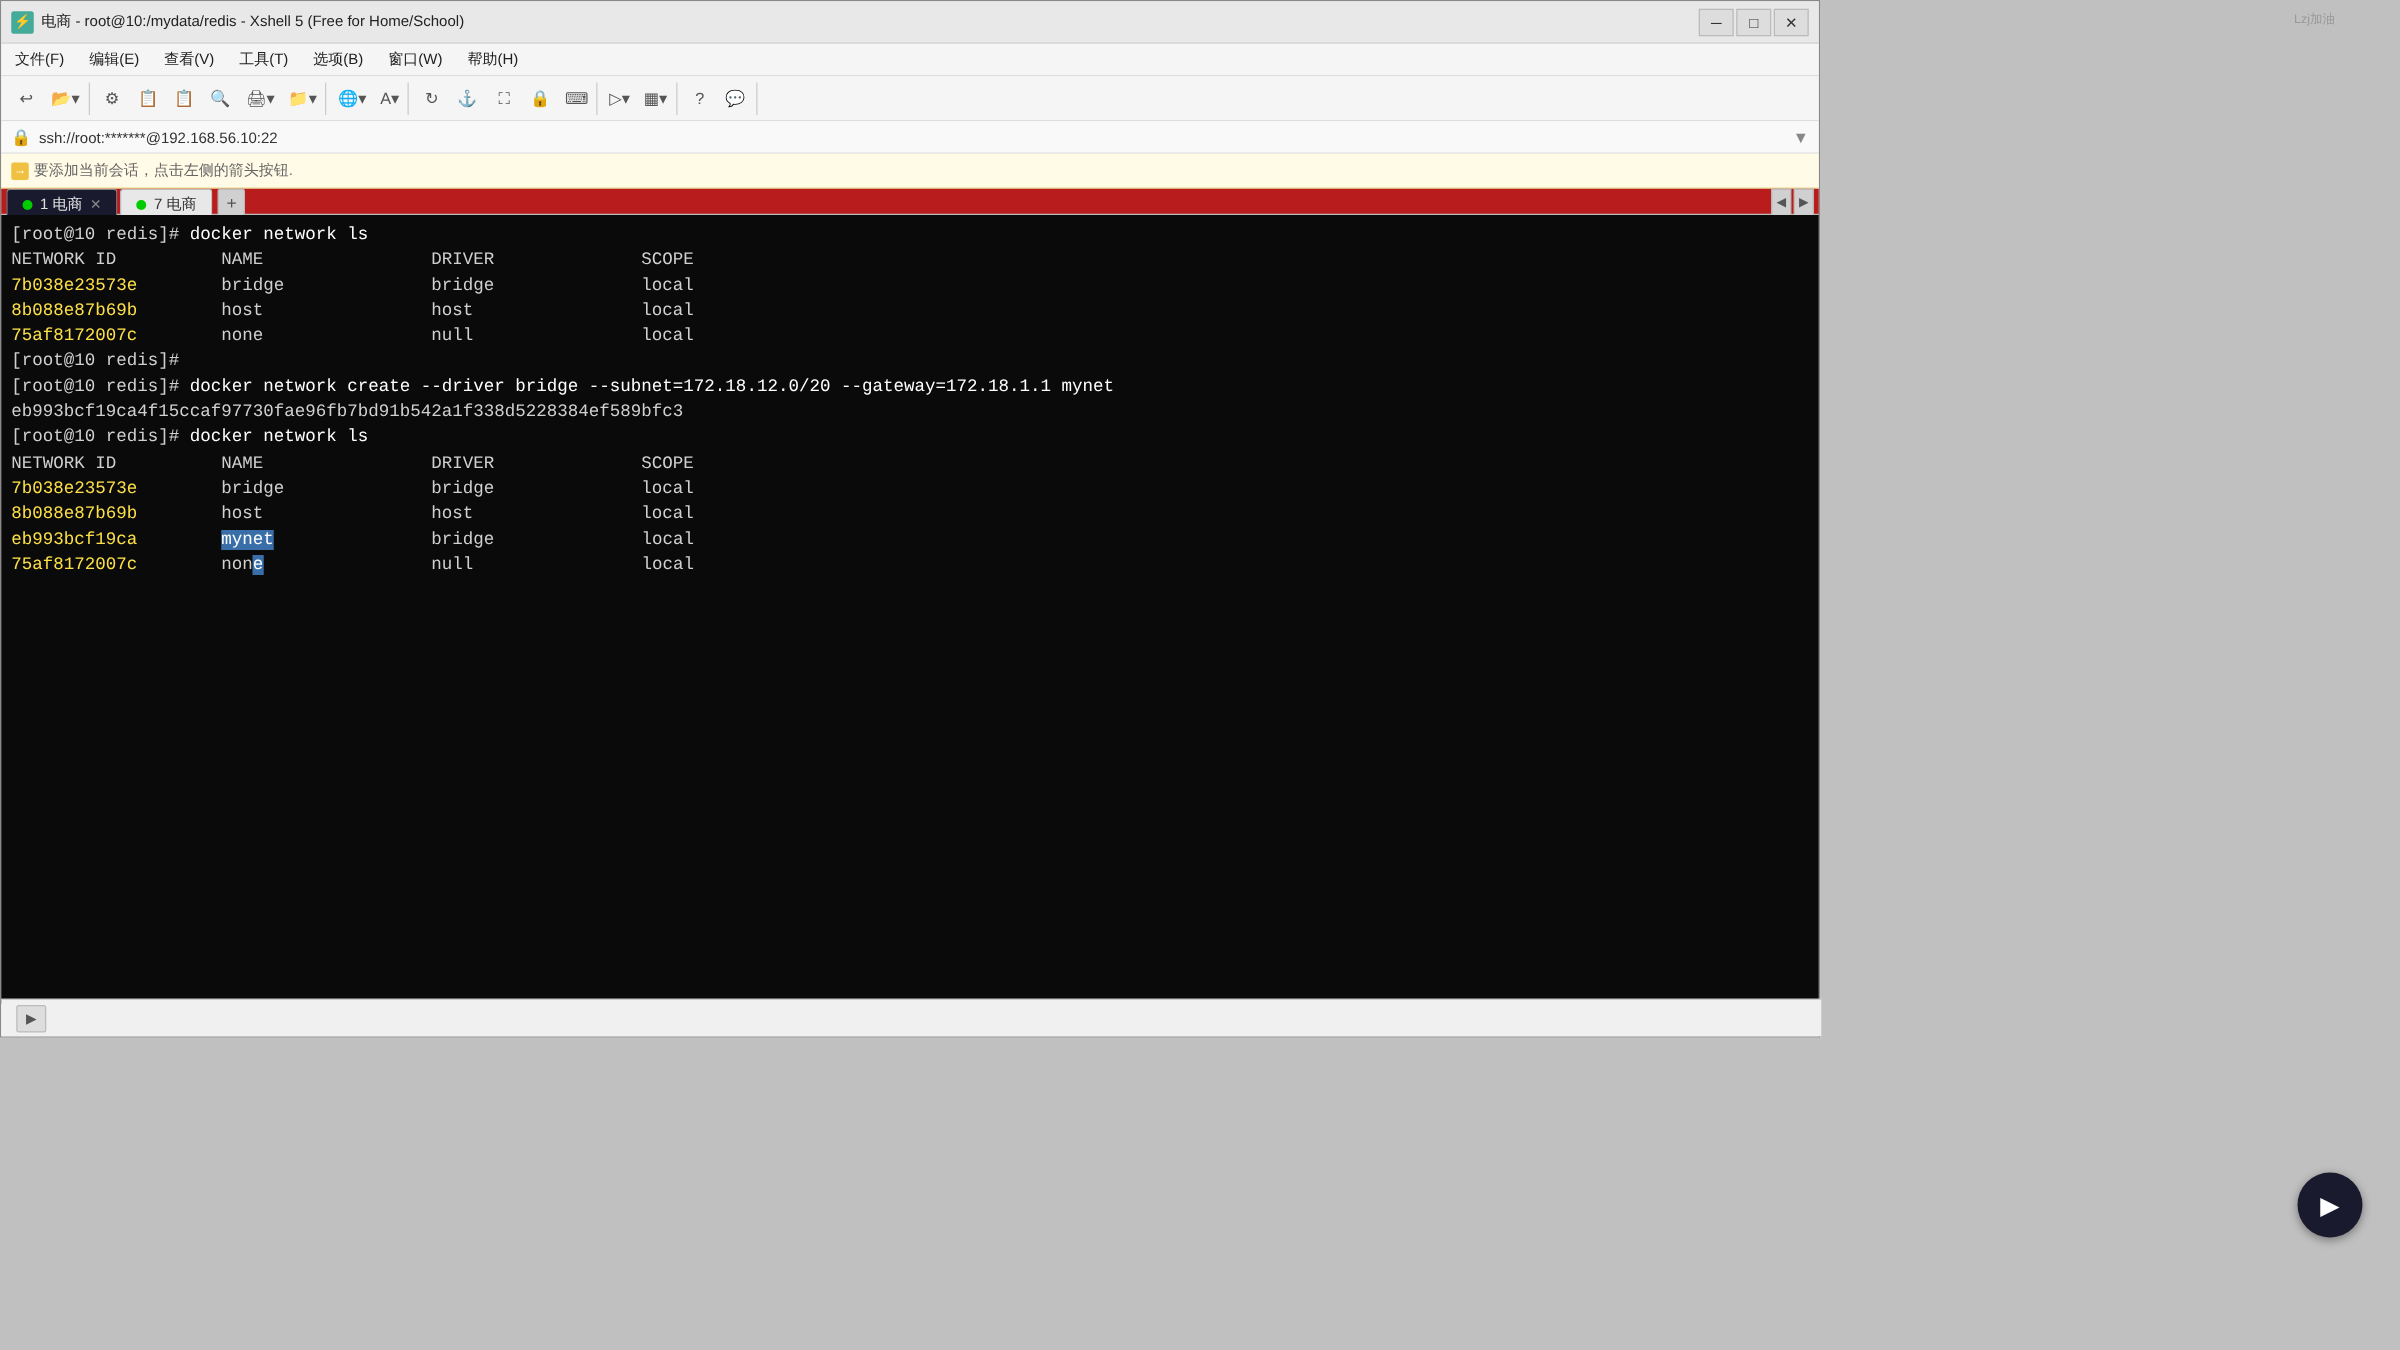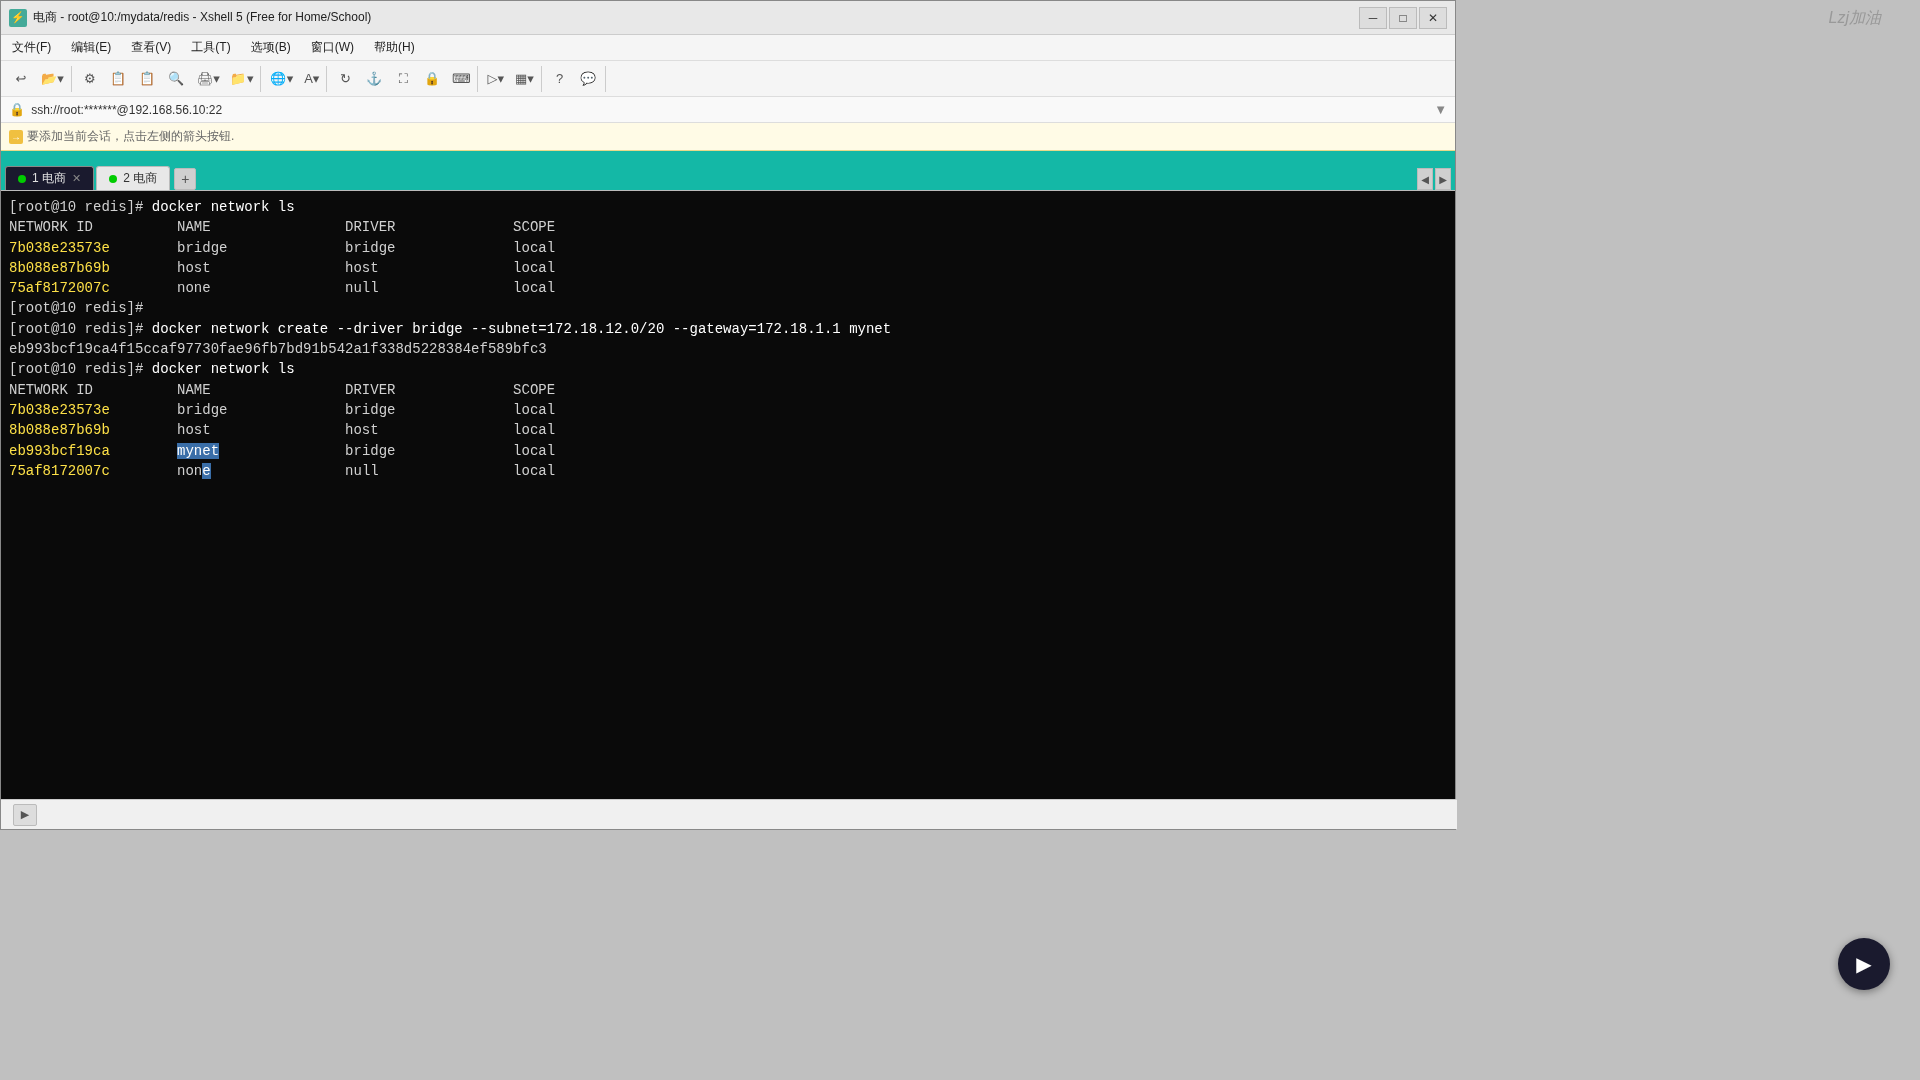--- a/index.html
+++ b/index.html
@@ -58,24 +58,23 @@
       border: 1px solid #bbb;
       cursor: pointer;
       display: flex; align-items: center; justify-content: center;
       font-size: 12px;
       color: #333;
     }
 
     
     .watermark {
       position: absolute;
-      top: 8px; right: 39px;
-      font-size: 16px;
+      top: 8px; right: 52px;
+      font-size: 10px;
       color: #999;
-      font-style: italic;
     }
 
     
     .menubar {
       height: 26px;
       background: #f5f5f5;
       border-bottom: 1px solid #ddd;
       display: flex;
       align-items: center;
       padding: 0 1px;
@@ -162,24 +161,23 @@
       width: 14px; height: 14px;
       background: #f0c040;
       border-radius: 2px;
       font-size: 10px;
       display: flex; align-items: center; justify-content: center;
       color: white;
     }
 
     
     .tabbar {
-      height: 40px;
-      background: #14b8a6;
-      display: flex;
-      align-items: flex-end;
+      height: 21px;
+      background: #b91c1c;
+      display: flex;
       padding: 0 4px;
       flex-shrink: 0;
       border-bottom: 1px solid #bbb;
     }
     .tab {
       height: 24px;
       padding: 0 12px;
       background: #e8e8e8;
       border: 1px solid #bbb;
       border-bottom: none;
@@ -415,21 +413,21 @@
   </div>
 
   <div class="tabbar">
     <div class="tab active">
       <span class="tab-dot" style="background:#00cc00;"></span>
       <span>1 电商</span>
       <span class="tab-close">✕</span>
     </div>
     <div class="tab">
       <span class="tab-dot" style="background:#00cc00;"></span>
-      <span>2 电商</span>
+      <span>7 电商</span>
     </div>
     <div class="tab-add">+</div>
     <div class="tab-nav">
       <div class="tab-nav-btn">◀</div>
       <div class="tab-nav-btn">▶</div>
     </div>
   </div>
 
   <div class="terminal">
     <span class="term-line"><span class="term-prompt">[root@10 redis]# </span><span class="term-cmd">docker network ls</span></span>

